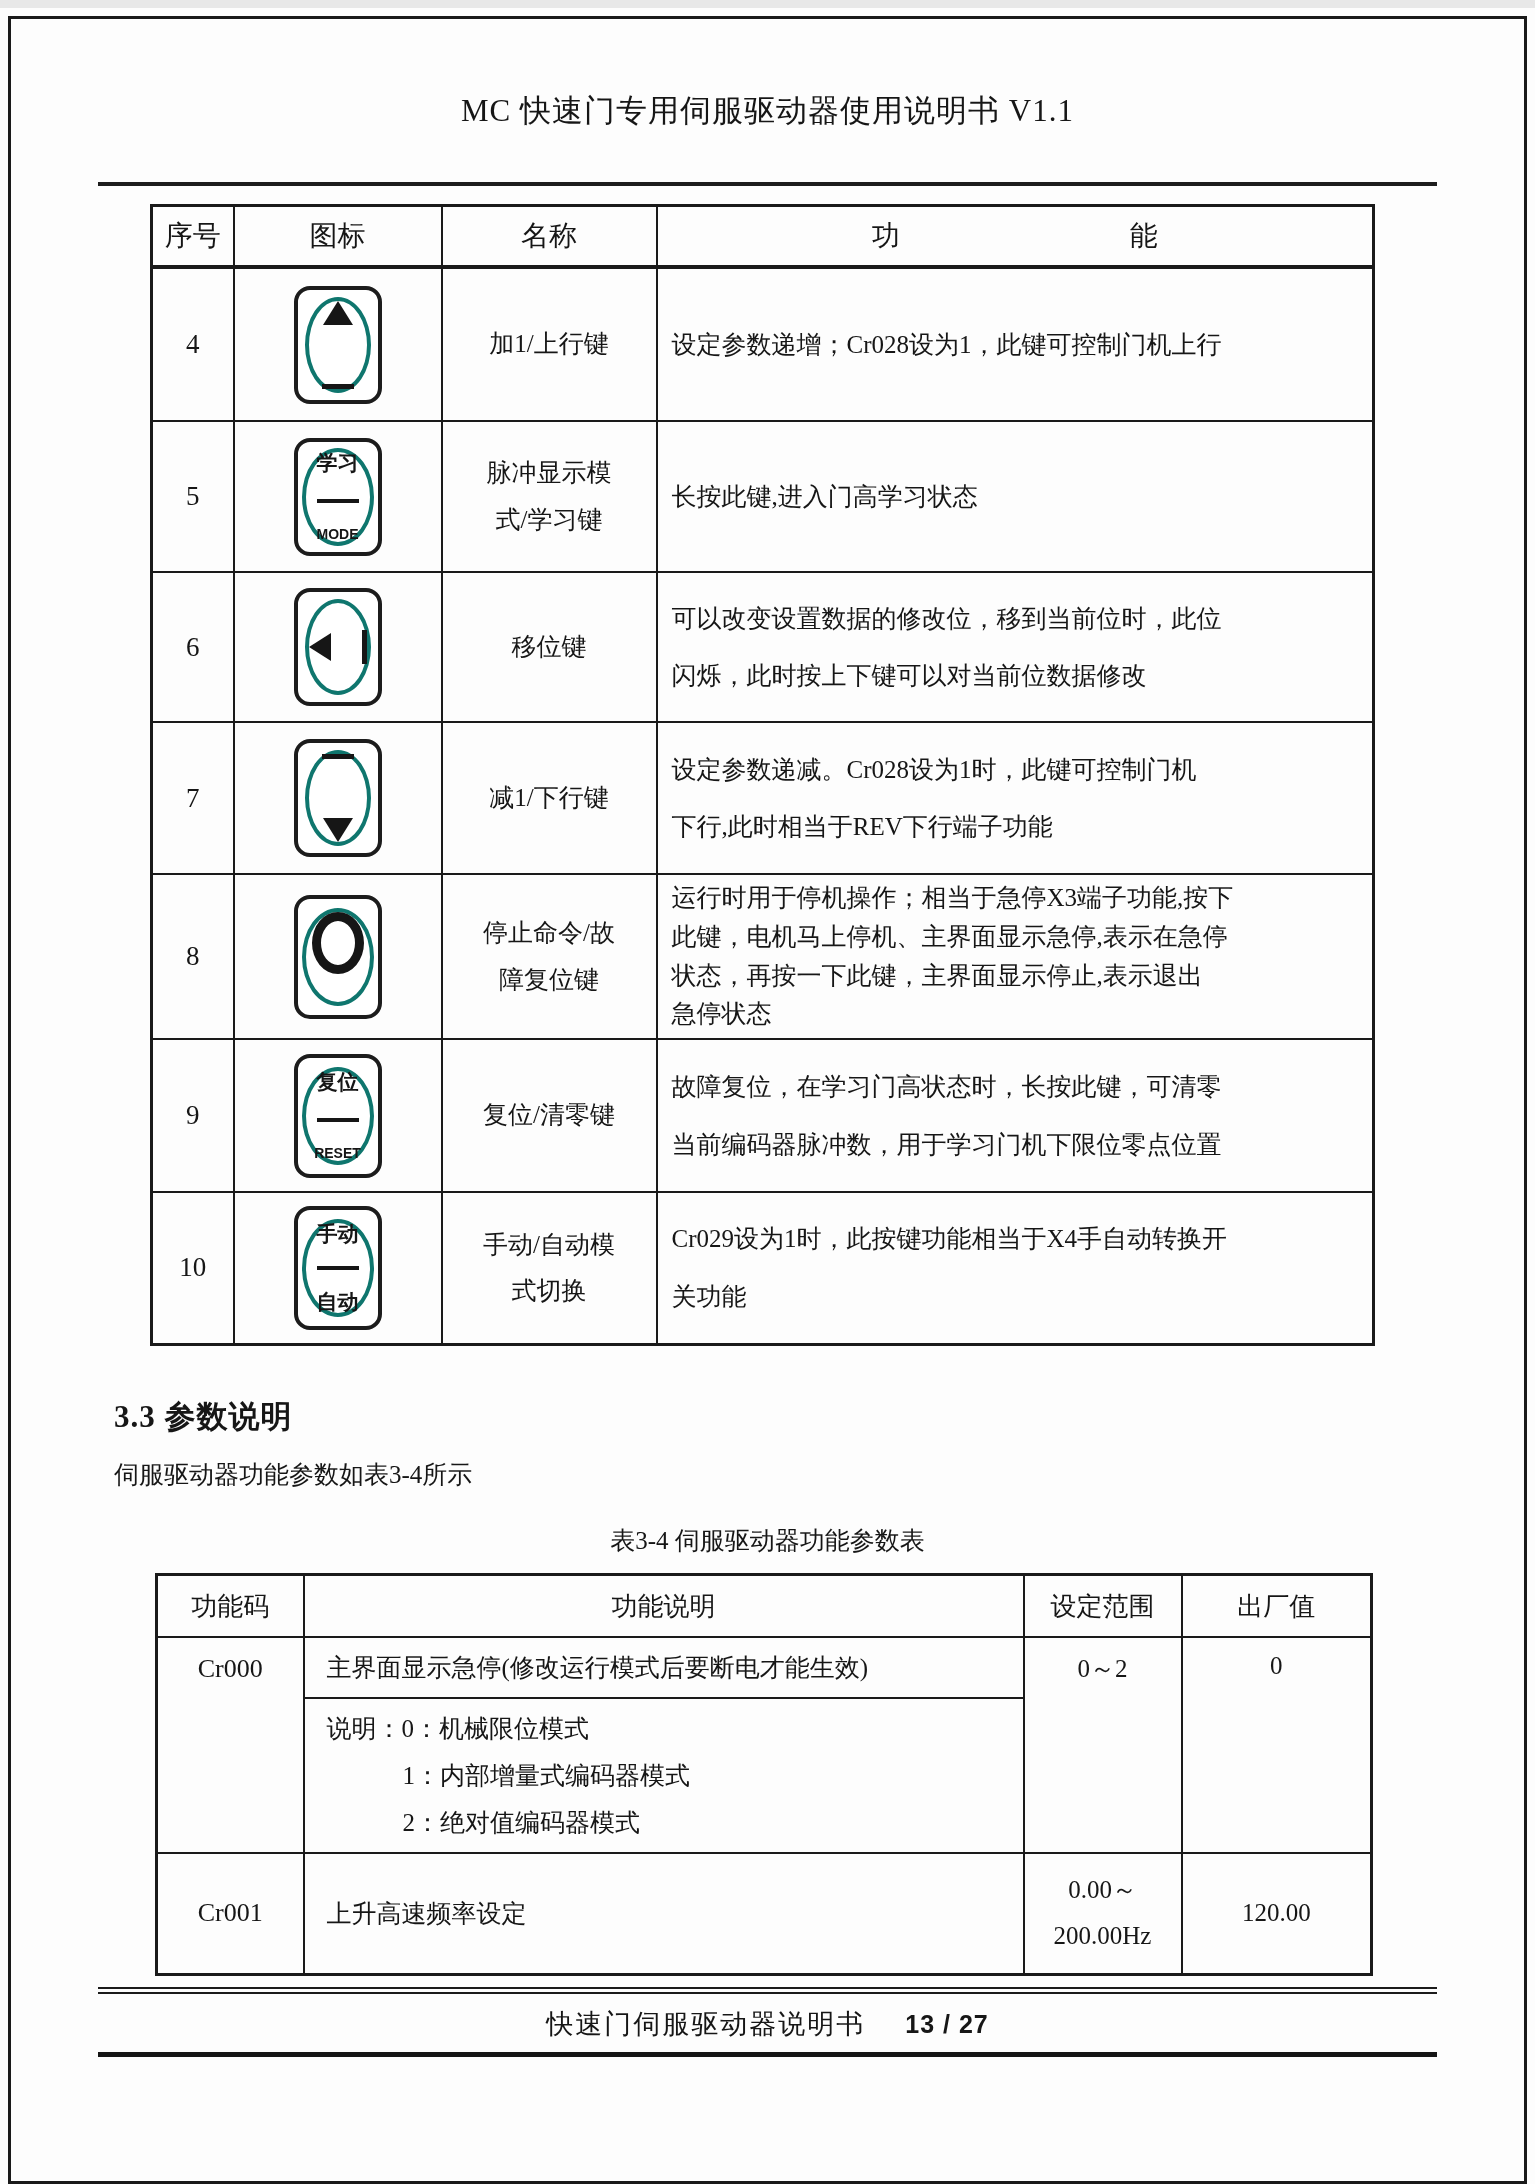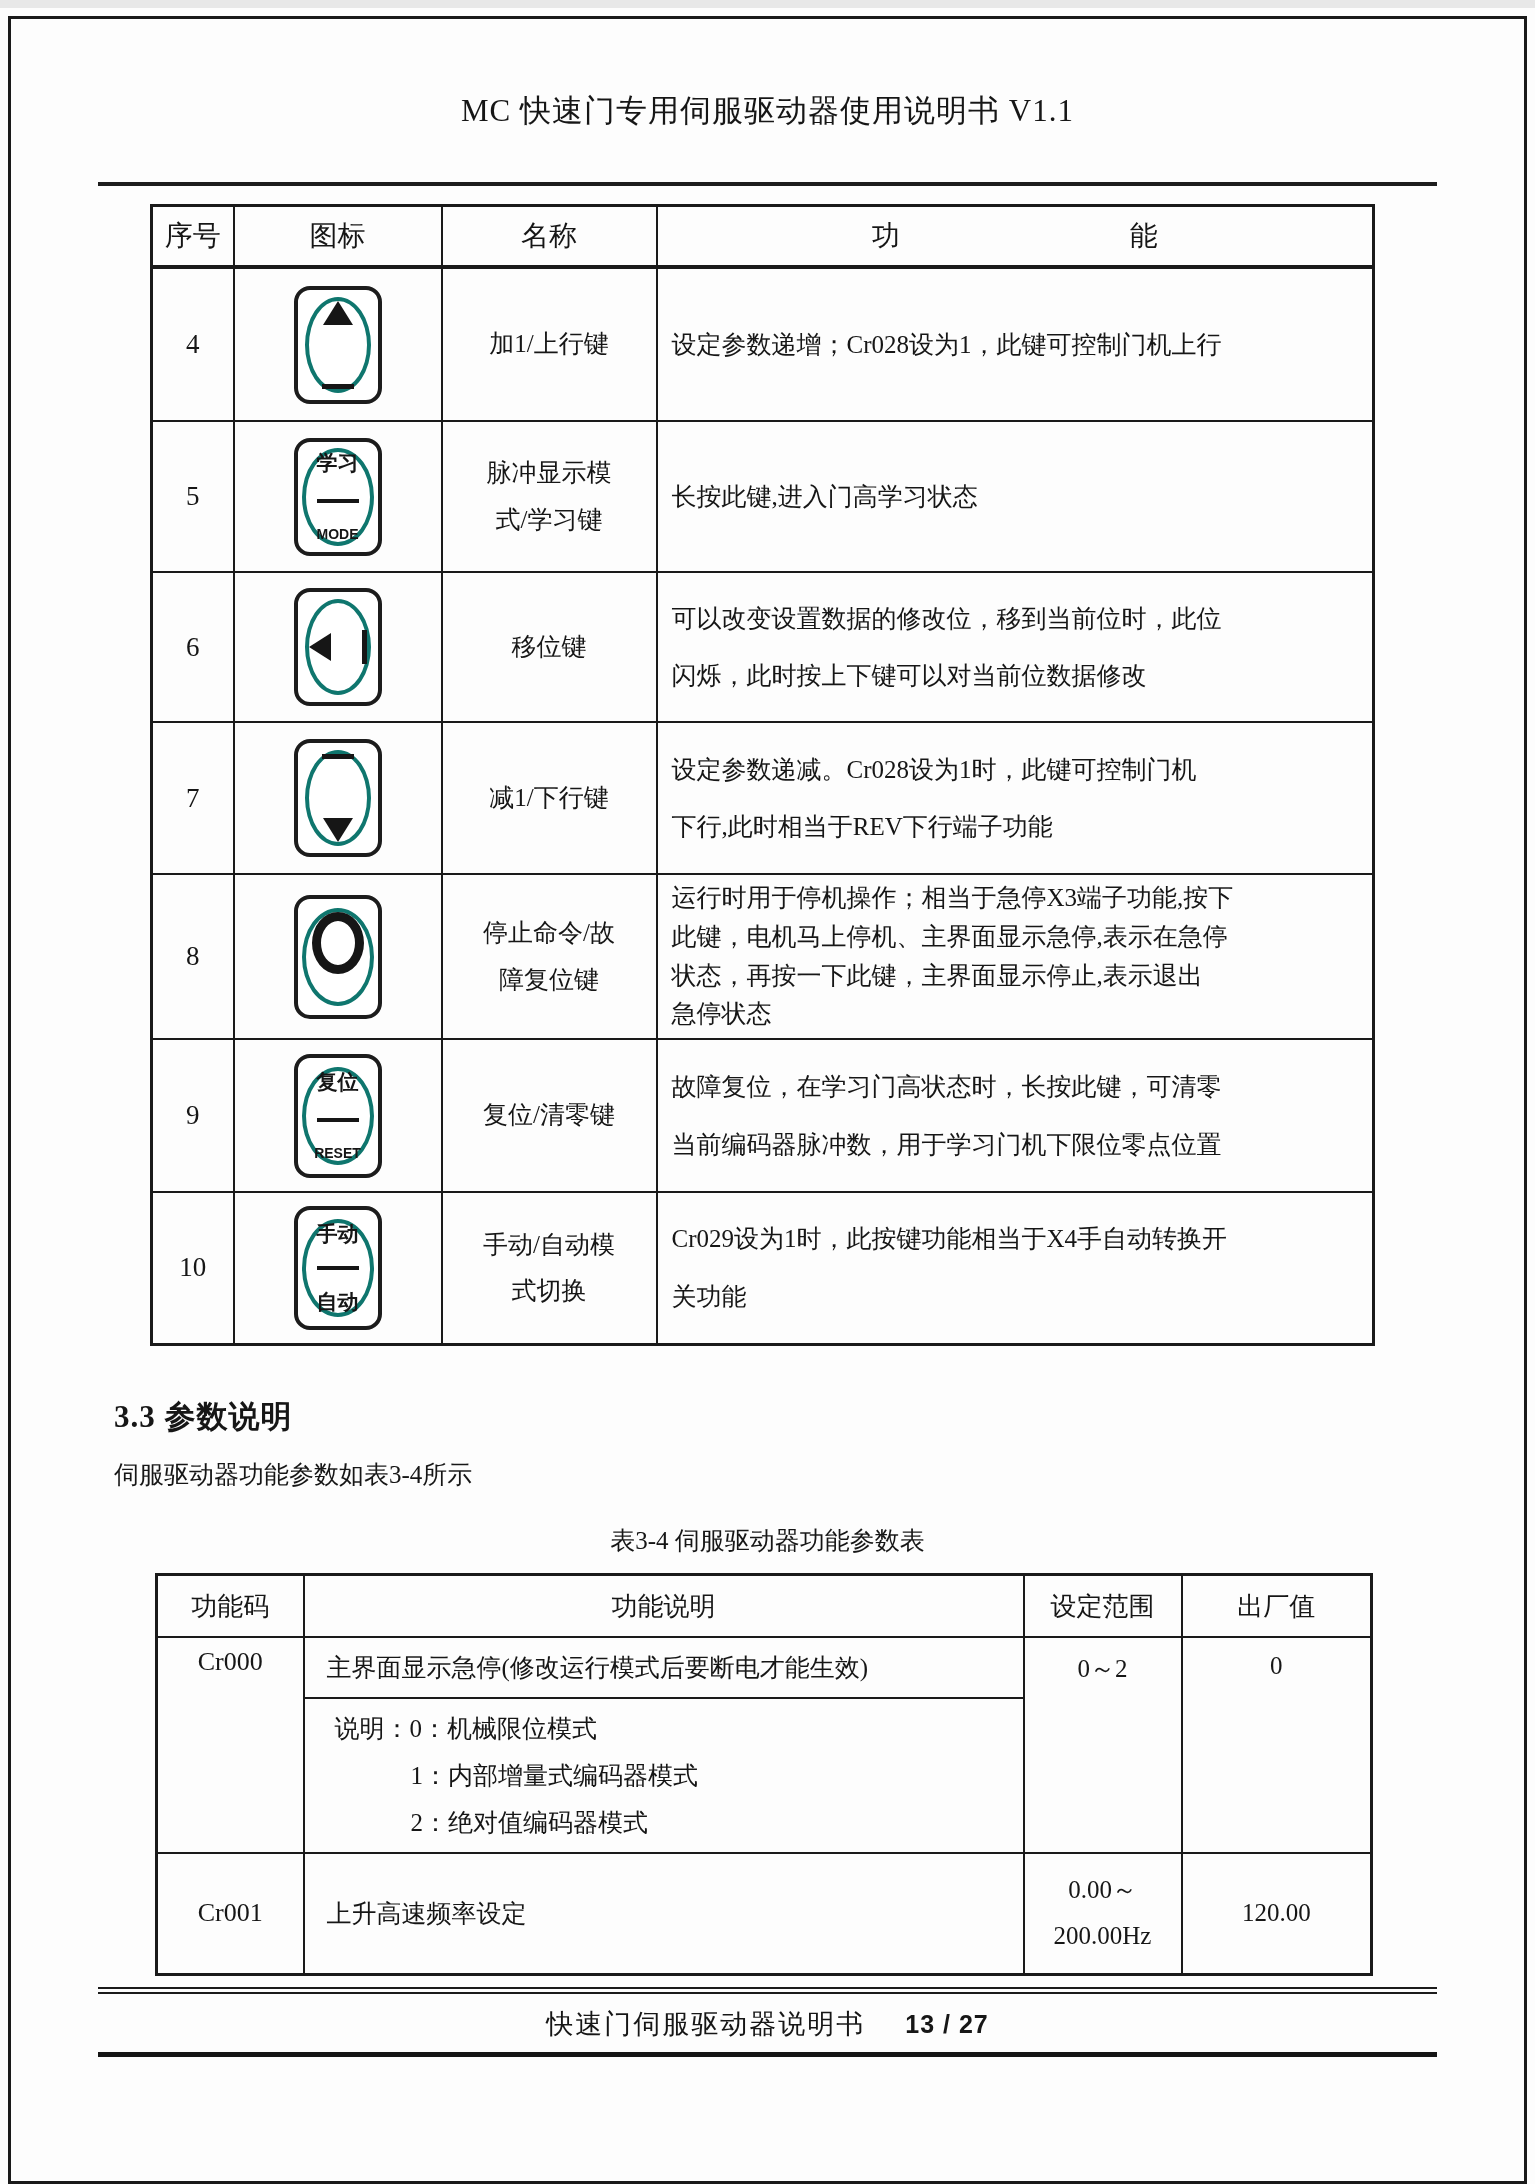--- a/index.html
+++ b/index.html
@@ -62,23 +62,23 @@
   .table-caption { position:absolute; top:1516px; left:0; right:0; text-align:center; font-size:25px; }
 
   
   table.params {
     position:absolute; top:1565px; left:155px; width:1215px;
     border-collapse:collapse; table-layout:fixed; border:3px solid #1a1a1a;
   }
   table.params td { border:2px solid #1a1a1a; vertical-align:middle; overflow:hidden; }
   table.params tr.head td { font-size:26px; text-align:center; height:58px; }
   .code-cell { text-align:center; font-size:26px; }
-  .code-top { vertical-align:top !important; padding-top:9px; }
+  .code-top { vertical-align:top !important; padding-top:16px; }
   .desc-cell { font-size:25px; padding-left:22px; height:57px; }
-  .note-cell { font-size:25px; line-height:1.88; padding:6px 10px 6px 30px; vertical-align:top !important;border-radius:9px; }
+  .note-cell { font-size:25px; line-height:1.88; padding:6px 10px 6px 22px; vertical-align:top !important;border-radius:9px; }
   .note-indent { margin-left:76px; }
   .range-cell, .default-cell { text-align:center; font-size:25px; }
   .vtop { vertical-align:top !important; padding-top:14px; }
   .pre { white-space:pre-line; line-height:1.85; }
 
   
   .footer-double-rule { position:absolute; top:1979px; left:98px; right:98px; height:3px; border-top:2px solid #1b1b1b; border-bottom:2px solid #1b1b1b; }
   .footer-text { position:absolute; top:1998px; left:0; right:0; display:flex; justify-content:center; align-items:baseline; gap:40px; }
   .footer-doc { font-size:27px; letter-spacing:2px; }
   .footer-page { font-family:"Liberation Sans","DejaVu Sans",sans-serif; font-weight:bold; font-size:25px; letter-spacing:1px; }

